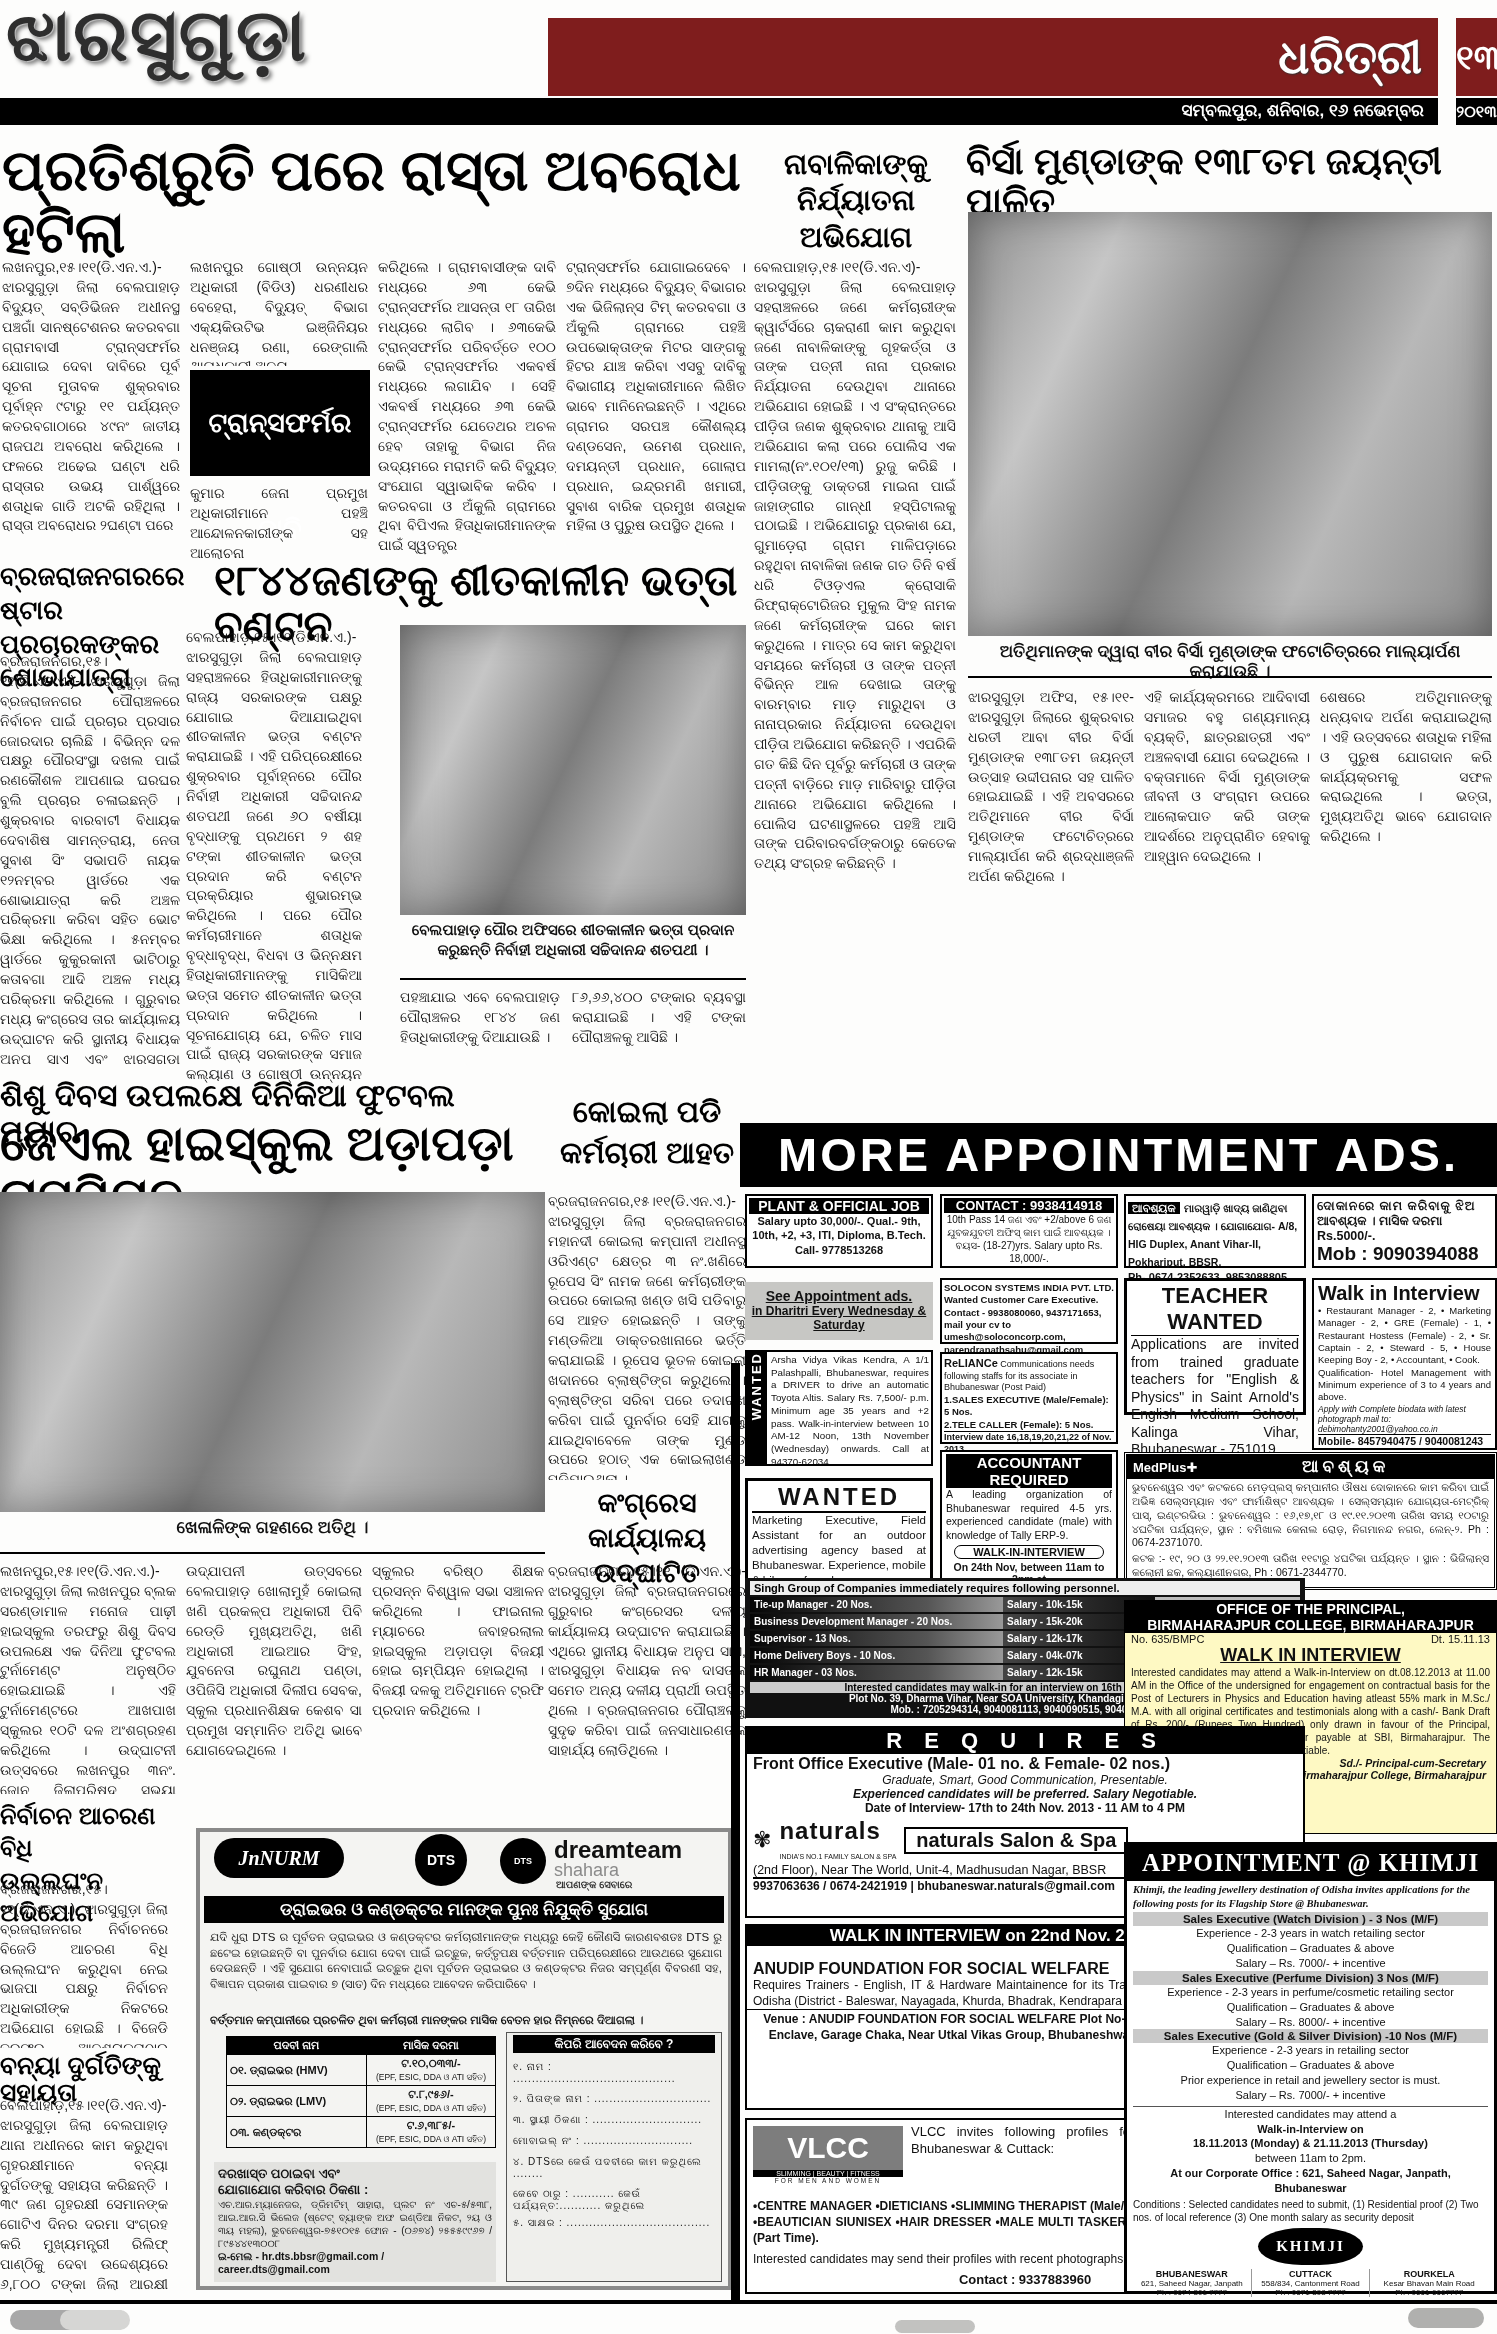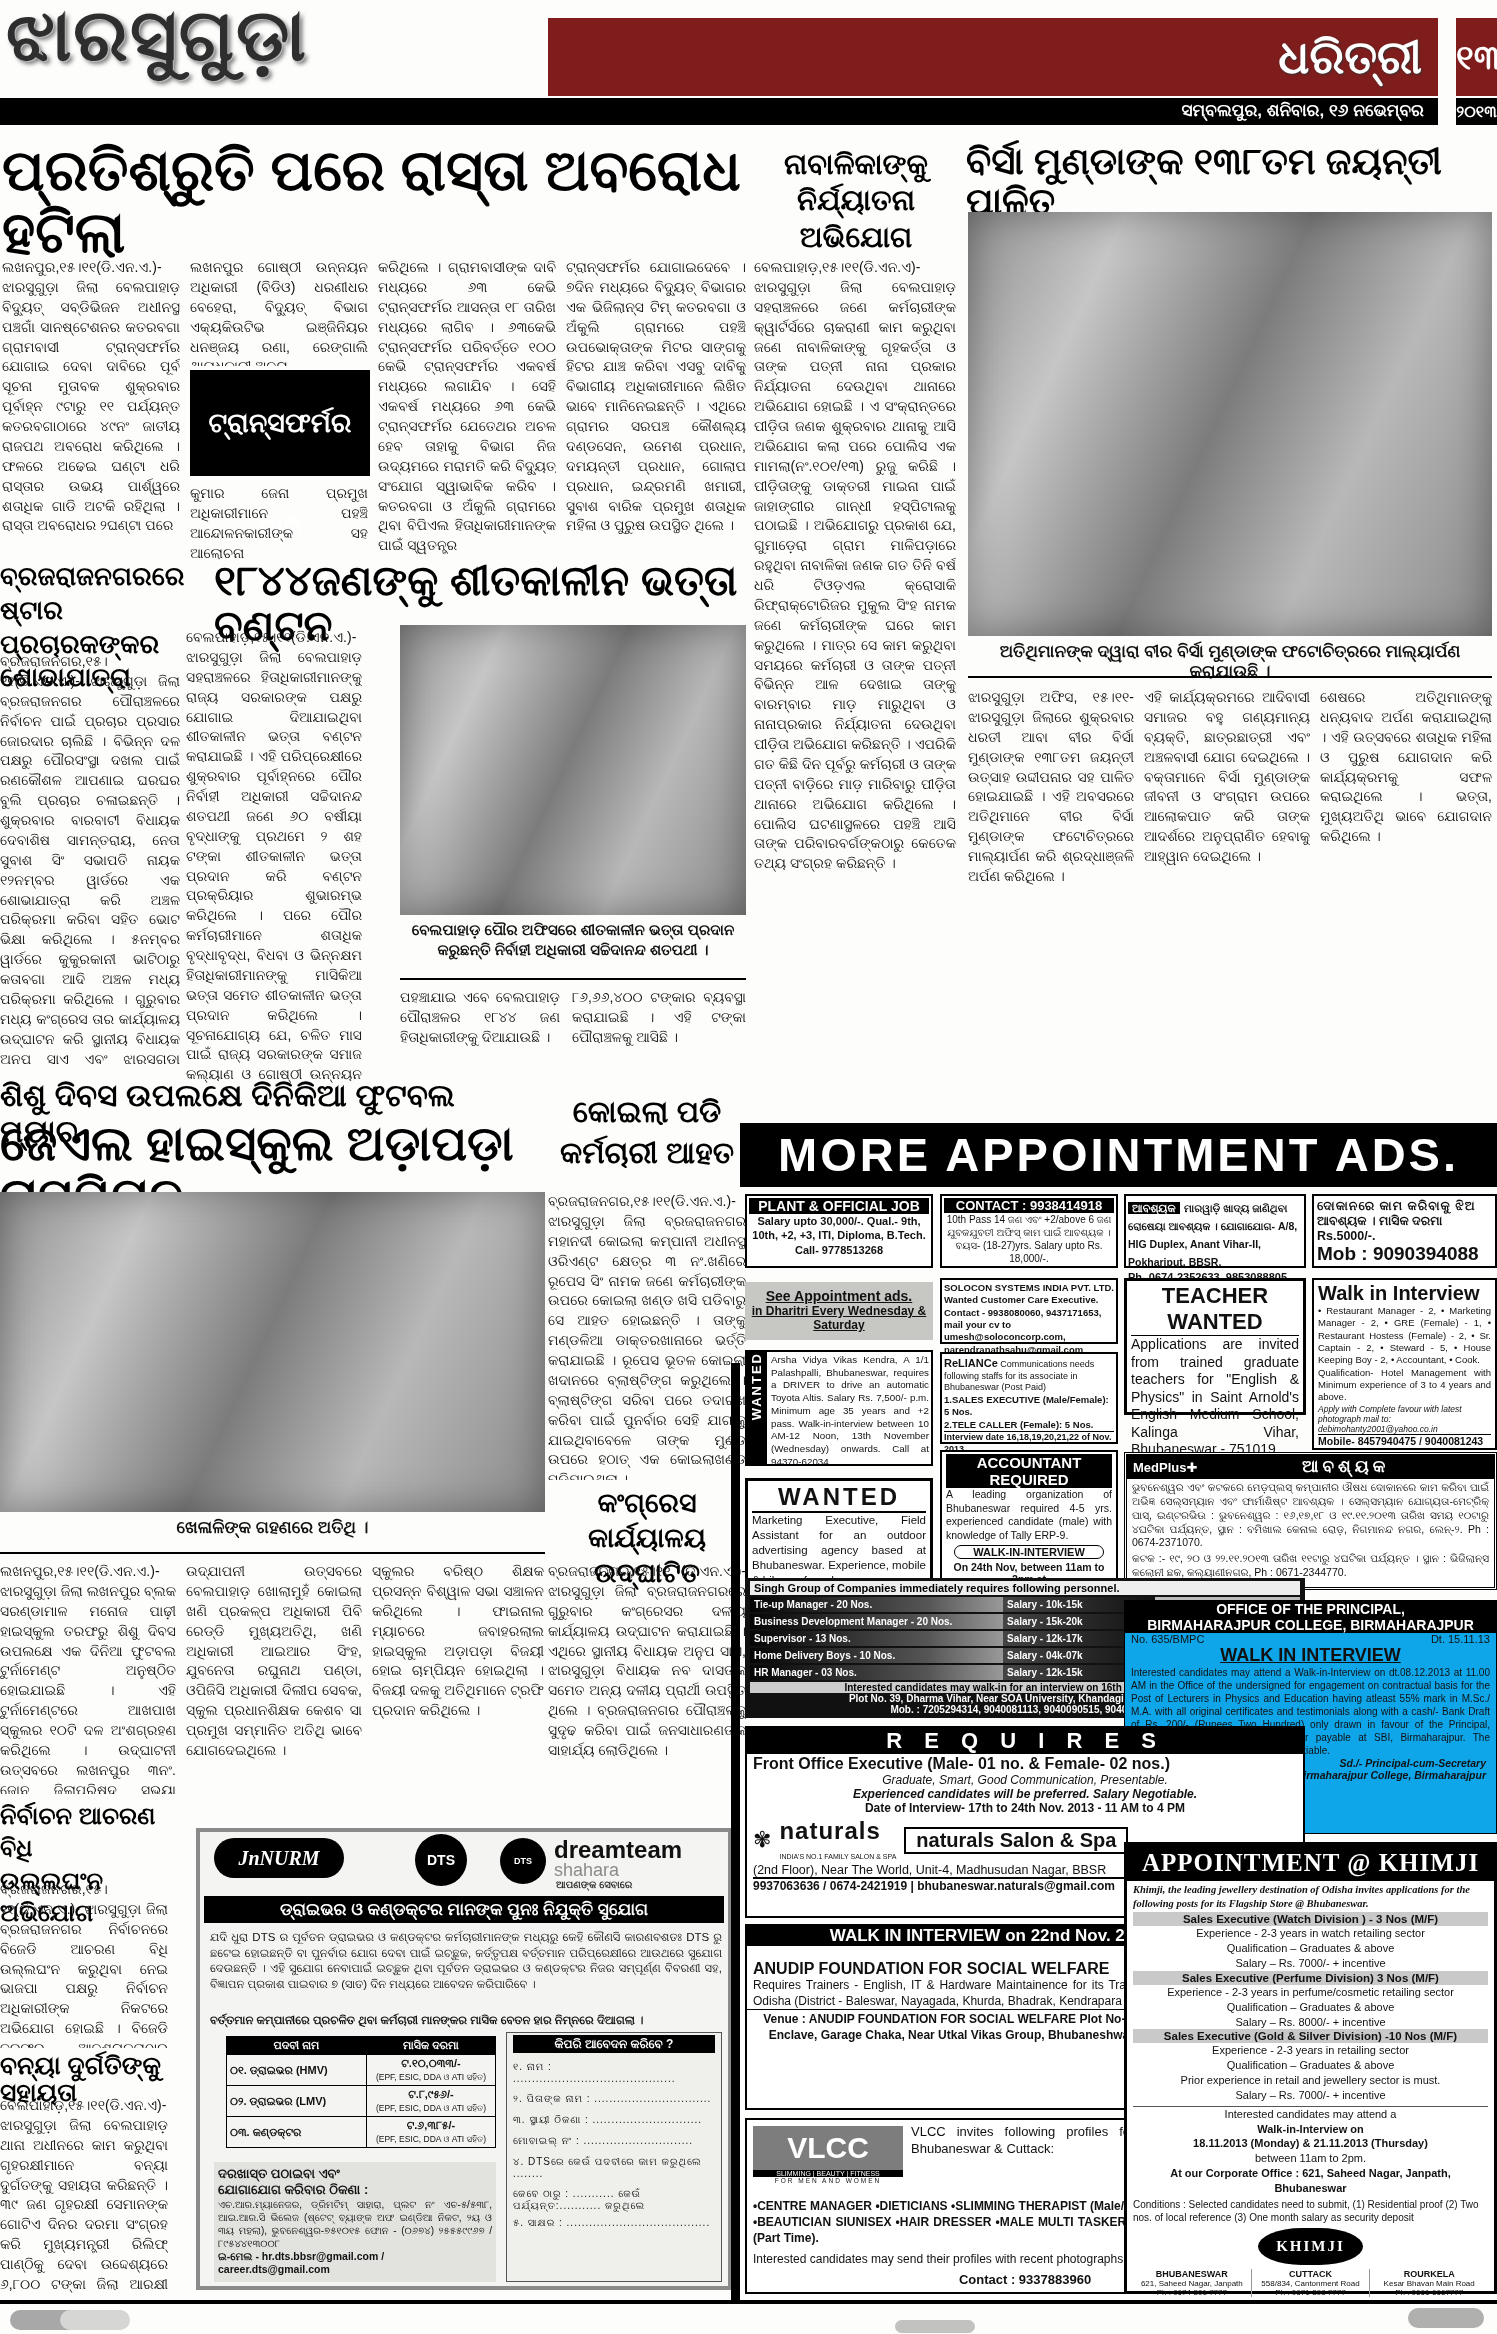--- a/index.html
+++ b/index.html
@@ -218,21 +218,21 @@
     <div class="c" style="font-size:10px;font-style:italic;border-top:1px solid #000;border-bottom:1px solid #000;">Apply within 7 days with necessary documents.</div>
     <div class="b" style="font-size:11px;">Contact: 9861215326, 9937494230, 8018577083</div>
     <div class="b" style="font-size:12px;">Office : 0674-2475053</div>
     <div style="font-size:10px;background:#ddd;">E-mail : saintarnoldbbsr@gmail.com</div>
     <div class="r b" style="font-size:11px;">Principal</div>
   </div>
   <div class="abs adbox" style="left:1312px;top:1278px;width:185px;height:172px;padding:2px 4px;">
     <div class="b" style="font-size:20px;">Walk in Interview</div>
     <div class="j" style="font-size:9.5px;line-height:1.3;">• Restaurant Manager - 2, • Marketing Manager - 2, • GRE (Female) - 1, • Restaurant Hostess (Female) - 2, • Sr. Captain - 2, • Steward - 5, • House Keeping Boy - 2, • Accountant, • Cook.</div>
     <div class="j" style="font-size:9.5px;line-height:1.3;">Qualification- Hotel Management with Minimum experience of 3 to 4 years and above.</div>
-    <div style="font-size:8.5px;font-style:italic;">Apply with Complete favour with latest photograph mail to: debimohanty2001@yahoo.co.in</div>
+    <div style="font-size:8.5px;font-style:italic;">Apply with Complete biodata with latest photograph mail to: debimohanty2001@yahoo.co.in</div>
     <div class="b" style="font-size:10.5px;border-top:1px solid #000;">Mobile- 8457940475 / 9040081243</div>
   </div>
 
   <div class="abs adbox" style="left:745px;top:1350px;width:188px;height:116px;">
     <div class="abs inv c" style="left:0;top:0;width:20px;height:100%;">
       <span class="b" style="writing-mode:vertical-rl;transform:rotate(180deg);font-size:13px;letter-spacing:2px;line-height:20px;">WANTED</span>
     </div>
     <div class="abs j" style="left:24px;top:2px;width:158px;height:110px;font-size:9.8px;line-height:1.3;overflow:hidden;">Arsha Vidya Vikas Kendra, A 1/1 Palashpalli, Bhubaneswar, requires a DRIVER to drive an automatic Toyota Altis. Salary Rs. 7,500/- p.m. Minimum age 35 years and +2 pass. Walk-in-interview between 10 AM-12 Noon, 13th November (Wednesday) onwards. Call at 94370-62034.</div>
   </div>
   <div class="abs adbox adt" style="left:940px;top:1352px;width:178px;height:92px;padding:2px;font-size:9px;">
@@ -300,21 +300,21 @@
       <span>Interested candidates may walk-in for an interview on 16th to 21st Nov. 2013</span>
     </div>
     <div class="c b" style="color:#fff;font-size:10px;">
       <span>Plot No. 39, Dharma Vihar, Near SOA University, Khandagiri Square, BBSR</span>
     </div>
     <div class="c b" style="color:#fff;font-size:10px;">
       <span>Mob. : 7205294314, 9040081113, 9040090515, 9040081115</span>
     </div>
   </div>
 
-  <div class="abs" style="left:1124px;top:1600px;width:373px;height:234px;border:1px solid #000;background:#0ea5e9;box-sizing:border-box;">
+  <div class="abs" style="left:1124px;top:1600px;width:373px;height:234px;border:1px solid #000;background:#fef9c3;box-sizing:border-box;">
     <div class="inv c b" style="font-size:14px;">OFFICE OF THE PRINCIPAL,</div>
     <div class="inv c b" style="font-size:14px;">BIRMAHARAJPUR COLLEGE, BIRMAHARAJPUR</div>
     <div style="display:flex;justify-content:space-between;padding:0 6px;">
       <span style="font-size:11px;">No. 635/BMPC</span>
       <span style="font-size:11px;">Dt. 15.11.13</span>
     </div>
     <div class="c b" style="font-size:18px;text-decoration:underline;">WALK IN INTERVIEW</div>
     <div class="j" style="font-size:10px;line-height:1.3;padding:0 6px;">Interested candidates may attend a Walk-in-Interview on dt.08.12.2013 at 11.00 AM in the Office of the undersigned for engagement on contractual basis for the Post of Lecturers in Physics and Education having atleast 55% mark in M.Sc./ M.A. with all original certificates and testimonials along with a cash/- Bank Draft of Rs. 200/- (Rupees Two Hundred) only drawn in favour of the Principal, Birmaharajpur College, Birmaharajpur payable at SBI, Birmaharajpur. The remuneration is consolidated and negotiable.</div>
     <div class="r b" style="font-size:10.5px;font-style:italic;padding-right:10px;">Sd./- Principal-cum-Secretary</div>
     <div class="r b" style="font-size:10.5px;font-style:italic;padding-right:10px;">Birmaharajpur College, Birmaharajpur</div>

